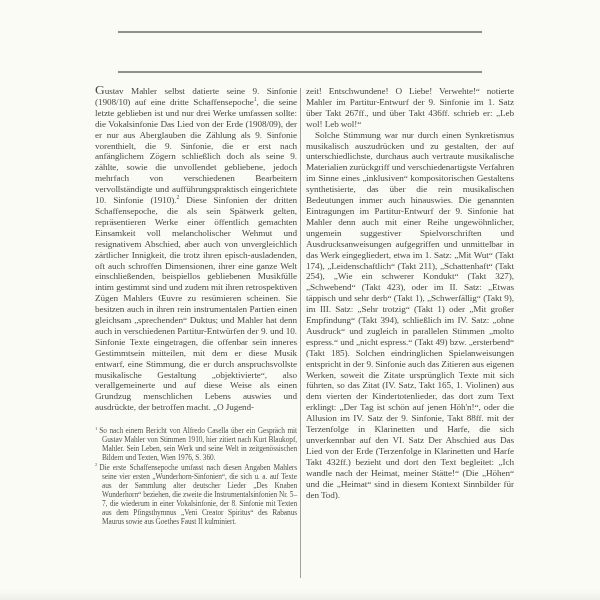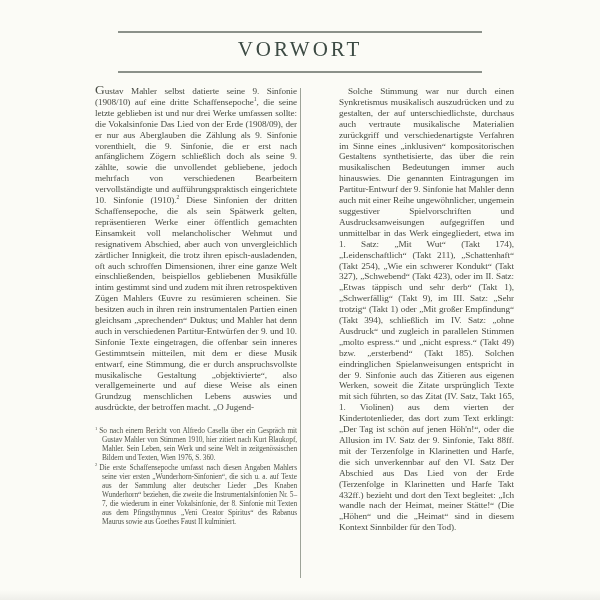--- a/index.html
+++ b/index.html
@@ -53,21 +53,21 @@
     background:#9da398;
   }
   p.body{
     margin:0;
     font-size:9.2px;
     line-height:10.9px;
     letter-spacing:-0.1px;
     text-align:justify;
     color:#484c44;
   }
-  p.body.indent{text-indent:9px;margin-left:33px;}
+  p.body.indent{text-indent:9px;}
   .initial{
     font-size:13.5px;
     line-height:0;
   }
   .sup{
     vertical-align:super;
     font-size:62%;
     line-height:0;
   }
   .it{}
@@ -90,31 +90,31 @@
     font-size:62%;
     line-height:0;
     margin-right:2px;
   }
 </style>
 </head>
 <body>
 
 <div class="page">
   <div class="rule rule-top"></div>
-  <h1 class="title">VORWORT</h1>
   <div class="rule rule-bottom"></div>
 
   <div class="columns">
     <div class="col col-left">
       <p class="body" lang="de"><span class="initial">G</span><span>ustav Mahler selbst datierte seine 9. Sinfonie (1908/10) auf eine dritte Schaffensepoche</span><span class="sup">1</span><span>, die seine letzte geblieben ist und nur drei Werke umfassen sollte: die Vokalsinfonie </span><span class="it">Das Lied von der Erde</span><span> (1908/09), der er nur aus Aberglauben die Zählung als 9. Sinfonie vorenthielt, die 9. Sinfonie, die er erst nach anfänglichem Zögern schließlich doch als seine 9. zählte, sowie die unvollendet gebliebene, jedoch mehrfach von verschiedenen Bearbeitern vervollständigte und aufführungspraktisch eingerichtete 10. Sinfonie (1910).</span><span class="sup">2</span><span> Diese Sinfonien der dritten Schaffensepoche, die als sein Spätwerk gelten, repräsentieren Werke einer öffentlich gemachten Einsamkeit voll melancholischer Wehmut und resignativem Abschied, aber auch von unvergleichlich zärtlicher Innigkeit, die trotz ihren episch-ausladenden, oft auch schroffen Dimensionen, ihrer eine ganze Welt einschließenden, beispiellos gebliebenen Musikfülle intim gestimmt sind und zudem mit ihren retrospektiven Zügen Mahlers Œuvre zu resümieren scheinen. Sie besitzen auch in ihren rein instrumentalen Partien einen gleichsam „sprechenden“ Duktus; und Mahler hat denn auch in verschiedenen Partitur-Entwürfen der 9. und 10. Sinfonie Texte eingetragen, die offenbar sein inneres Gestimmtsein mitteilen, mit dem er diese Musik entwarf, eine Stimmung, die er durch anspruchsvollste musikalische Gestaltung „objektivierte“, also verallgemeinerte und auf diese Weise als einen Grundzug menschlichen Lebens auswies und ausdrückte, der betroffen macht. „O Jugend-</span></p>
       <div class="footnotes">
         <p class="footnote" lang="de"><span class="fn-num">1</span><span><span>So nach einem Bericht von Alfredo Casella über ein Gespräch mit Gustav Mahler von Stimmen 1910, hier zitiert nach Kurt Blaukopf, </span><span class="it">Mahler. Sein Leben, sein Werk und seine Welt in zeitgenössischen Bildern und Texten</span><span>, Wien 1976, S. 360.</span></span></p>
         <p class="footnote" lang="de"><span class="fn-num">2</span><span><span>Die erste Schaffensepoche umfasst nach diesen Angaben Mahlers seine vier ersten „Wunderhorn-Sinfonien“, die sich u. a. auf Texte aus der Sammlung alter deutscher Lieder „Des Knaben Wunderhorn“ beziehen, die zweite die Instrumentalsinfonien Nr. 5–7, die wiederum in einer Vokalsinfonie, der 8. Sinfonie mit Texten aus dem Pfingsthymnus „Veni Creator Spiritus“ des Rabanus Maurus sowie aus Goethes </span><span class="it">Faust II</span><span> kulminiert.</span></span></p>
       </div>
     </div>
 
     <div class="col-divider"></div>
 
     <div class="col col-right">
+      <p class="body" lang="de"><span>zeit! Entschwundene! O Liebe! Verwehte!“ notierte Mahler im Partitur-Entwurf der 9. Sinfonie im 1. Satz über Takt 267ff., und über Takt 436ff. schrieb er: „Leb wol! Leb wol!“</span></p>
       <p class="body indent" lang="de"><span>Solche Stimmung war nur durch einen Synkretismus musikalisch auszudrücken und zu gestalten, der auf unterschiedlichste, durchaus auch vertraute musikalische Materialien zurückgriff und verschiedenartigste Verfahren im Sinne eines „inklusiven“ kompositorischen Gestaltens synthetisierte, das über die rein musikalischen Bedeutungen immer auch hinauswies. Die genannten Eintragungen im Partitur-Entwurf der 9. Sinfonie hat Mahler denn auch mit einer Reihe ungewöhnlicher, ungemein suggestiver Spielvorschriften und Ausdrucksanweisungen aufgegriffen und unmittelbar in das Werk eingegliedert, etwa im 1. Satz: „Mit Wut“ (Takt 174), „Leidenschaftlich“ (Takt 211), „Schattenhaft“ (Takt 254), „Wie ein schwerer Kondukt“ (Takt 327), „Schwebend“ (Takt 423), oder im II. Satz: „Etwas täppisch und sehr derb“ (Takt 1), „Schwerfällig“ (Takt 9), im III. Satz: „Sehr trotzig“ (Takt 1) oder „Mit großer Empfindung“ (Takt 394), schließlich im IV. Satz: „ohne Ausdruck“ und zugleich in parallelen Stimmen „molto espress.“ und „nicht espress.“ (Takt 49) bzw. „ersterbend“ (Takt 185). Solchen eindringlichen Spielanweisungen entspricht in der 9. Sinfonie auch das Zitieren aus eigenen Werken, soweit die Zitate ursprünglich Texte mit sich führten, so das Zitat (IV. Satz, Takt 165, 1. Violinen) aus dem vierten der </span><span class="it">Kindertotenlieder</span><span>, das dort zum Text erklingt: „Der Tag ist schön auf jenen Höh'n!“, oder die Allusion im IV. Satz der 9. Sinfonie, Takt 88ff. mit der Terzenfolge in Klarinetten und Harfe, die sich unverkennbar auf den VI. Satz </span><span class="it">Der Abschied</span><span> aus </span><span class="it">Das Lied von der Erde</span><span> (Terzenfolge in Klarinetten und Harfe Takt 432ff.) bezieht und dort den Text begleitet: „Ich wandle nach der Heimat, meiner Stätte!“ (Die „Höhen“ und die „Heimat“ sind in diesem Kontext Sinnbilder für den Tod).</span></p>
     </div>
   </div>
 </div>
 
 </body></html>

